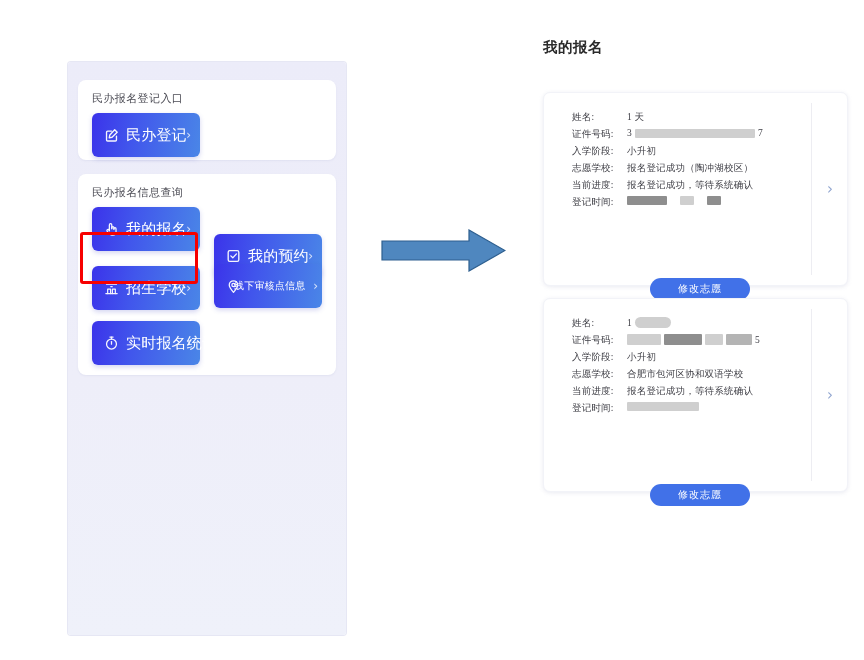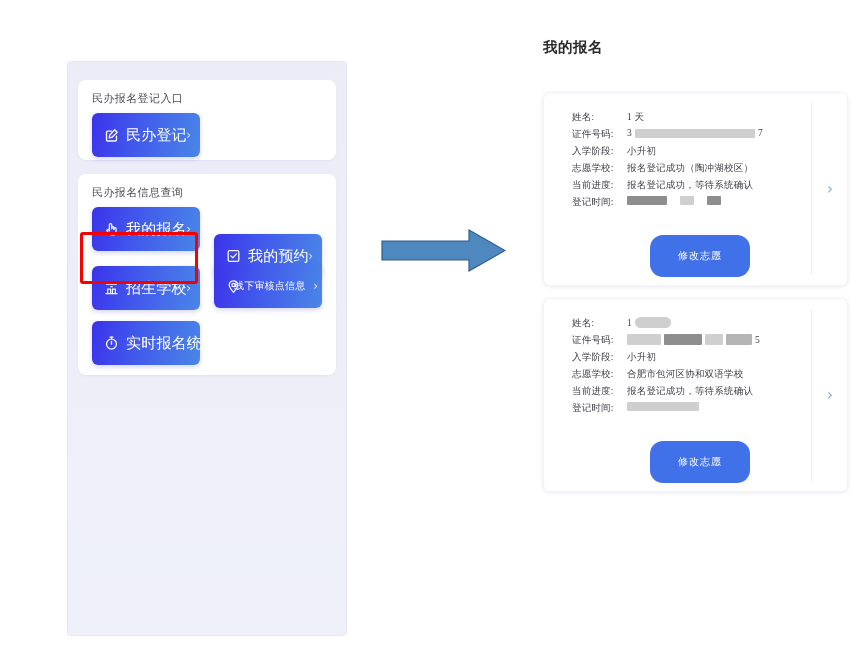--- a/index.html
+++ b/index.html
@@ -192,32 +192,33 @@
     border-radius: 1px;
     vertical-align: middle;
   }
   .redact.light { background: #cfcfcf; }
   .redact.mid { background: #b4b4b4; }
 
   .modify-btn {
     position: absolute;
     left: 106px;
     width: 100px;
-    height: 42px;
+    height: 22px;
     border-radius: 13px;
     background: #4171e8;
     color: #ffffff;
     font-size: 10px;
     display: flex;
     align-items: center;
     justify-content: center;
     letter-spacing: 1px;
     border: none;
     padding: 0;
     font-family: inherit;
+    margin-top: 43px;
   }
   .reg-card.c1 .modify-btn { top: 142px; }
   .reg-card.c2 .modify-btn { top: 142px; }
 
   .card-divider {
     position: absolute;
     top: 10px;
     bottom: 10px;
     left: 267px;
     width: 1px;

